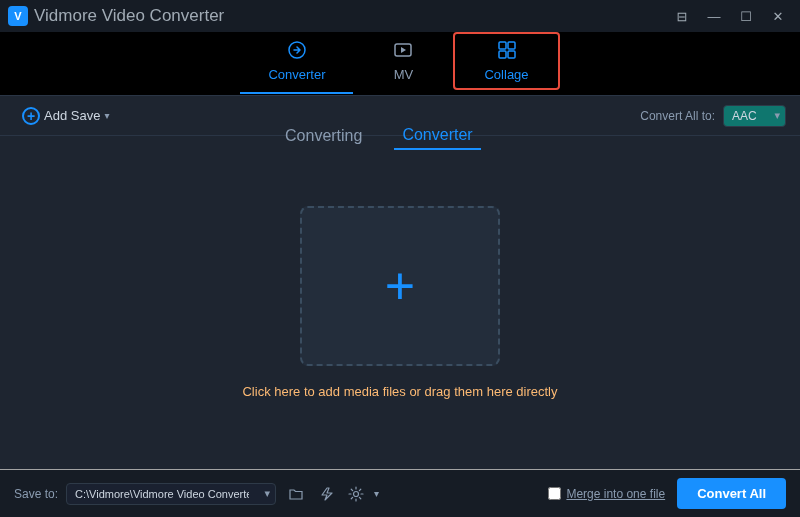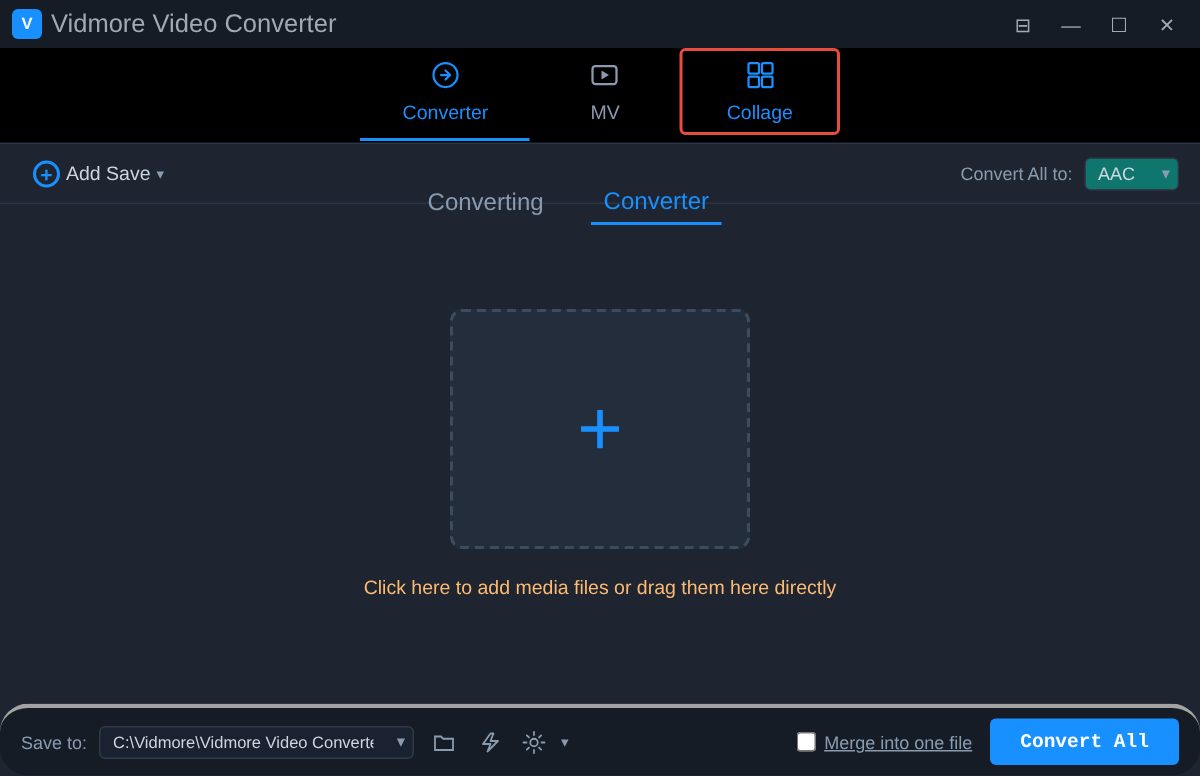--- a/index.html
+++ b/index.html
@@ -229,23 +229,22 @@
       text-align: center;
     }
 
     
     #bottom-bar {
       background: #161c25;
       height: 48px;
       display: flex;
       align-items: center;
       padding: 0 14px;
-      border-top: 3px solid #a3a3a3;
+      border-top: 1px solid #a3a3a3;
       justify-content: space-between;
-      border-radius: 19px;
     }
     #save-to-section {
       display: flex;
       align-items: center;
       gap: 8px;
     }
     #save-to-label {
       font-size: 12px;
       color: #8a9bb0;
       white-space: nowrap;
@@ -310,21 +309,20 @@
     #convert-all-btn {
       background: #1890ff;
       border: none;
       border-radius: 4px;
       color: #fff;
       font-size: 13px;
       font-weight: 600;
       padding: 8px 20px;
       cursor: pointer;
       white-space: nowrap;
-      font-family: Liberation Mono, monospace;
     }
   </style>
 </head>
 <body>
 
 <div id="title-bar">
   <div id="title-bar-left">
     <div id="app-logo">V</div>
     <span id="title-bar-title">Vidmore Video Converter</span>
   </div>

